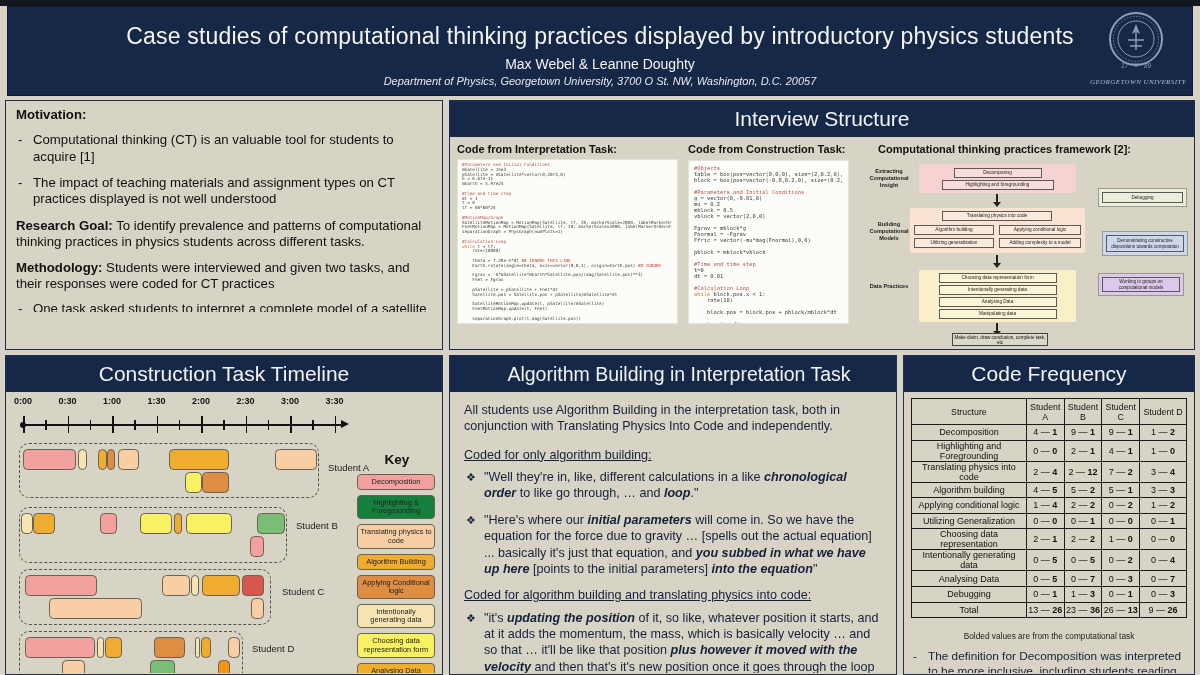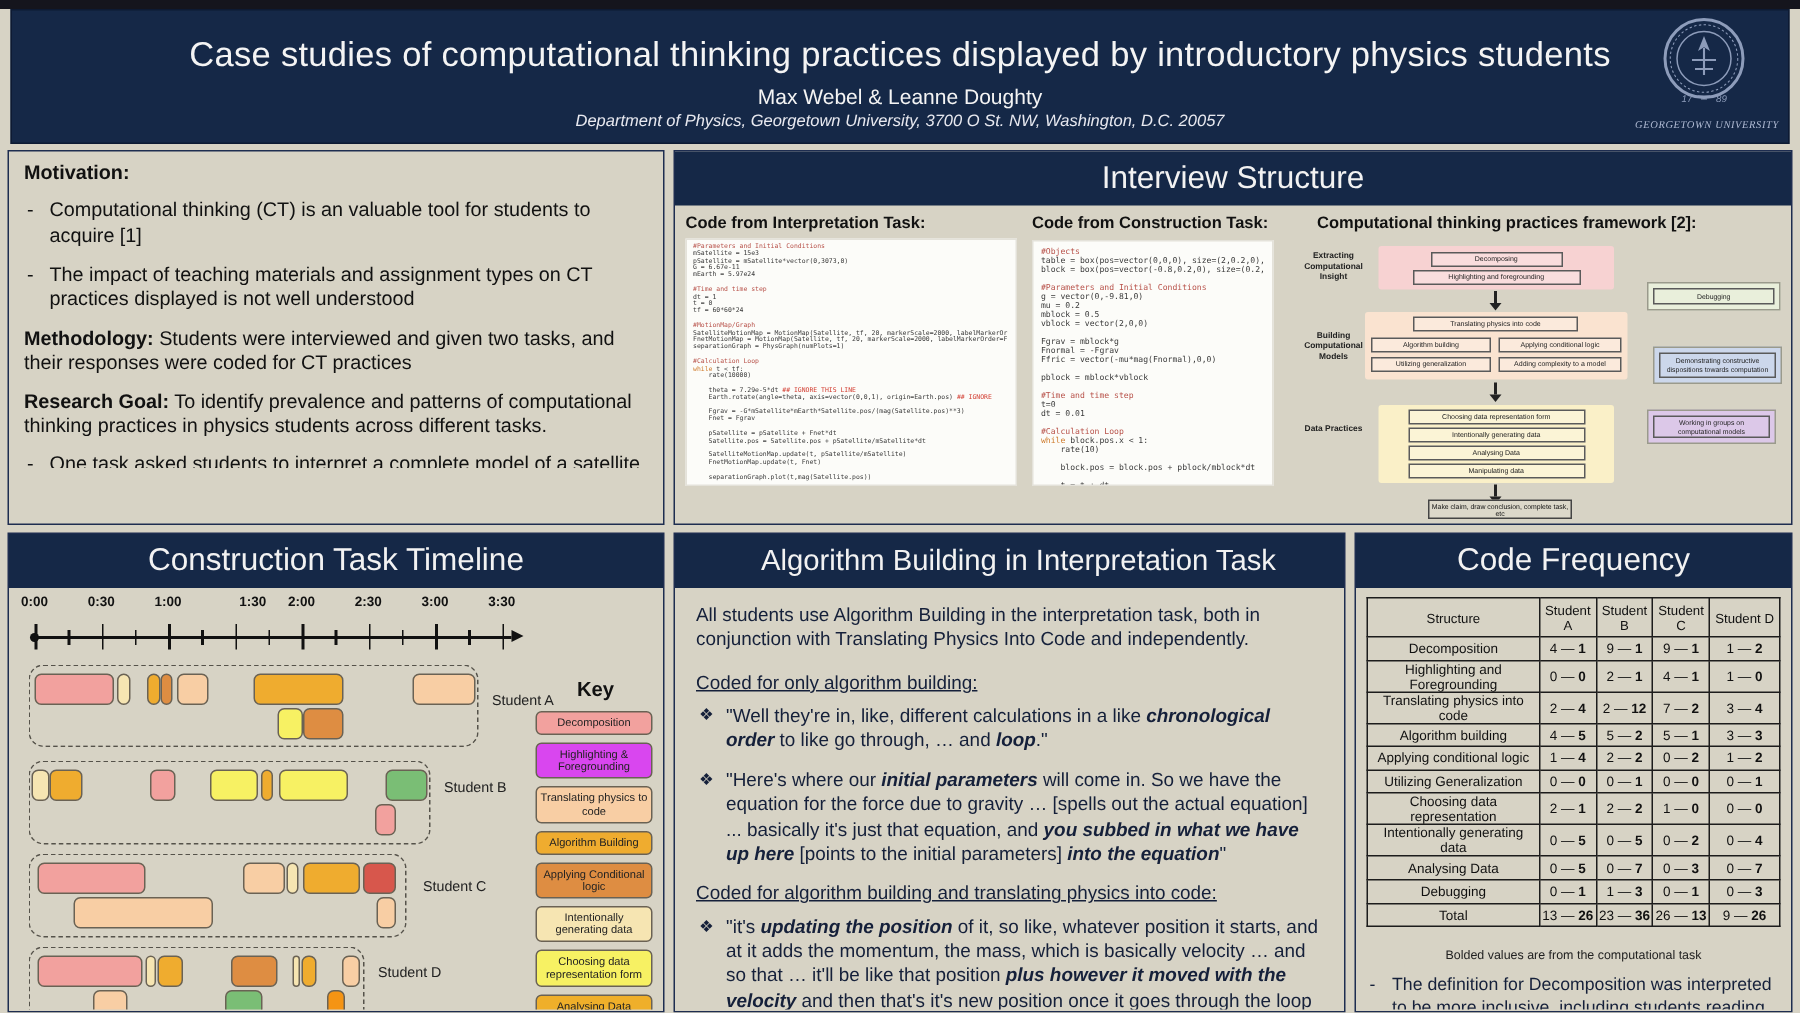--- a/index.html
+++ b/index.html
@@ -118,22 +118,22 @@
   <div class="pbody bg-body">
     <p class="blabel">Motivation:</p>
     <div class="bul">
         <span class="bm">-</span>
         <span>Computational thinking (CT) is an valuable tool for students to acquire [1]</span>
       </div>
     <div class="bul">
         <span class="bm">-</span>
         <span>The impact of teaching materials and assignment types on CT practices displayed is not well understood</span>
       </div>
+    <p><b>Research Goal:</b> <span>To identify prevalence and patterns of computational thinking practices in physics students across different tasks.</span></p>
     <p><b>Methodology:</b> <span>Students were interviewed and given two tasks, and their responses were coded for CT practices</span></p>
-    <p><b>Research Goal:</b> <span>To identify prevalence and patterns of computational thinking practices in physics students across different tasks.</span></p>
     <div class="bul">
         <span class="bm">-</span>
         <span>One task asked students to interpret a complete model of a satellite</span>
       </div>
 
   </div>
 </section>
 
 <section class="panel" style="left:449px; top:100px; width:746px; height:250px;">
   <div class="ptitle">Interview Structure</div>
@@ -202,21 +202,21 @@
       <div class="axarrow"></div>
     <div class="axlab" style="left: 2px;">0:00</div>
         <div class="tick major" style="left: 17px;"></div>
         <div class="tick minor" style="left: 39.25px;"></div>
         <div class="axlab" style="left: 46.5px;">0:30</div>
         <div class="tick major" style="left: 61.5px;"></div>
         <div class="tick minor" style="left: 83.75px;"></div>
         <div class="axlab" style="left: 91px;">1:00</div>
         <div class="tick major" style="left: 106px;"></div>
         <div class="tick minor" style="left: 128.25px;"></div>
-        <div class="axlab" style="left: 135.5px; margin-left: 12px;">1:30</div>
+        <div class="axlab" style="left: 135.5px;">1:30</div>
         <div class="tick major" style="left: 150.5px;"></div>
         <div class="tick minor" style="left: 172.75px;"></div>
         <div class="axlab" style="left: 180px;">2:00</div>
         <div class="tick major" style="left: 195px;"></div>
         <div class="tick minor" style="left: 217.25px;"></div>
         <div class="axlab" style="left: 224.5px;">2:30</div>
         <div class="tick major" style="left: 239.5px;"></div>
         <div class="tick minor" style="left: 261.75px;"></div>
         <div class="axlab" style="left: 269px;">3:00</div>
         <div class="tick major" style="left: 284px;"></div>
@@ -287,21 +287,21 @@
           <div class="tbk" style="left: 42px; width: 23px; background: rgb(248, 206, 164);"></div>
           <div class="tbk" style="left: 130px; width: 25px; background: rgb(122, 190, 117);"></div>
           <div class="tbk" style="left: 198px; width: 12px; background: rgb(245, 148, 20);"></div>
         </div>
     </div>
     <div class="slabel" style="left:246px; top:251px;">Student D</div>
 
     <div class="key-title">Key</div>
     <div class="key-items">
         <div class="keyitem" style="background: rgb(242, 161, 158);">Decomposition</div>
-        <div class="keyitem" style="background: #d946ef;">Highlighting &amp; Foregrounding</div>
+        <div class="keyitem" style="background: #15803d;">Highlighting &amp; Foregrounding</div>
         <div class="keyitem" style="background: rgb(248, 206, 164);">Translating physics to code</div>
         <div class="keyitem" style="background: rgb(239, 172, 47);">Algorithm Building</div>
         <div class="keyitem" style="background: rgb(222, 141, 66);">Applying Conditional logic</div>
         <div class="keyitem" style="background: rgb(246, 229, 178);">Intentionally generating data</div>
         <div class="keyitem" style="background: rgb(247, 241, 99);">Choosing data representation form</div>
         <div class="keyitem" style="background: rgb(239, 175, 42);">Analysing Data</div>
       </div>
   </div>
 </section>
 

